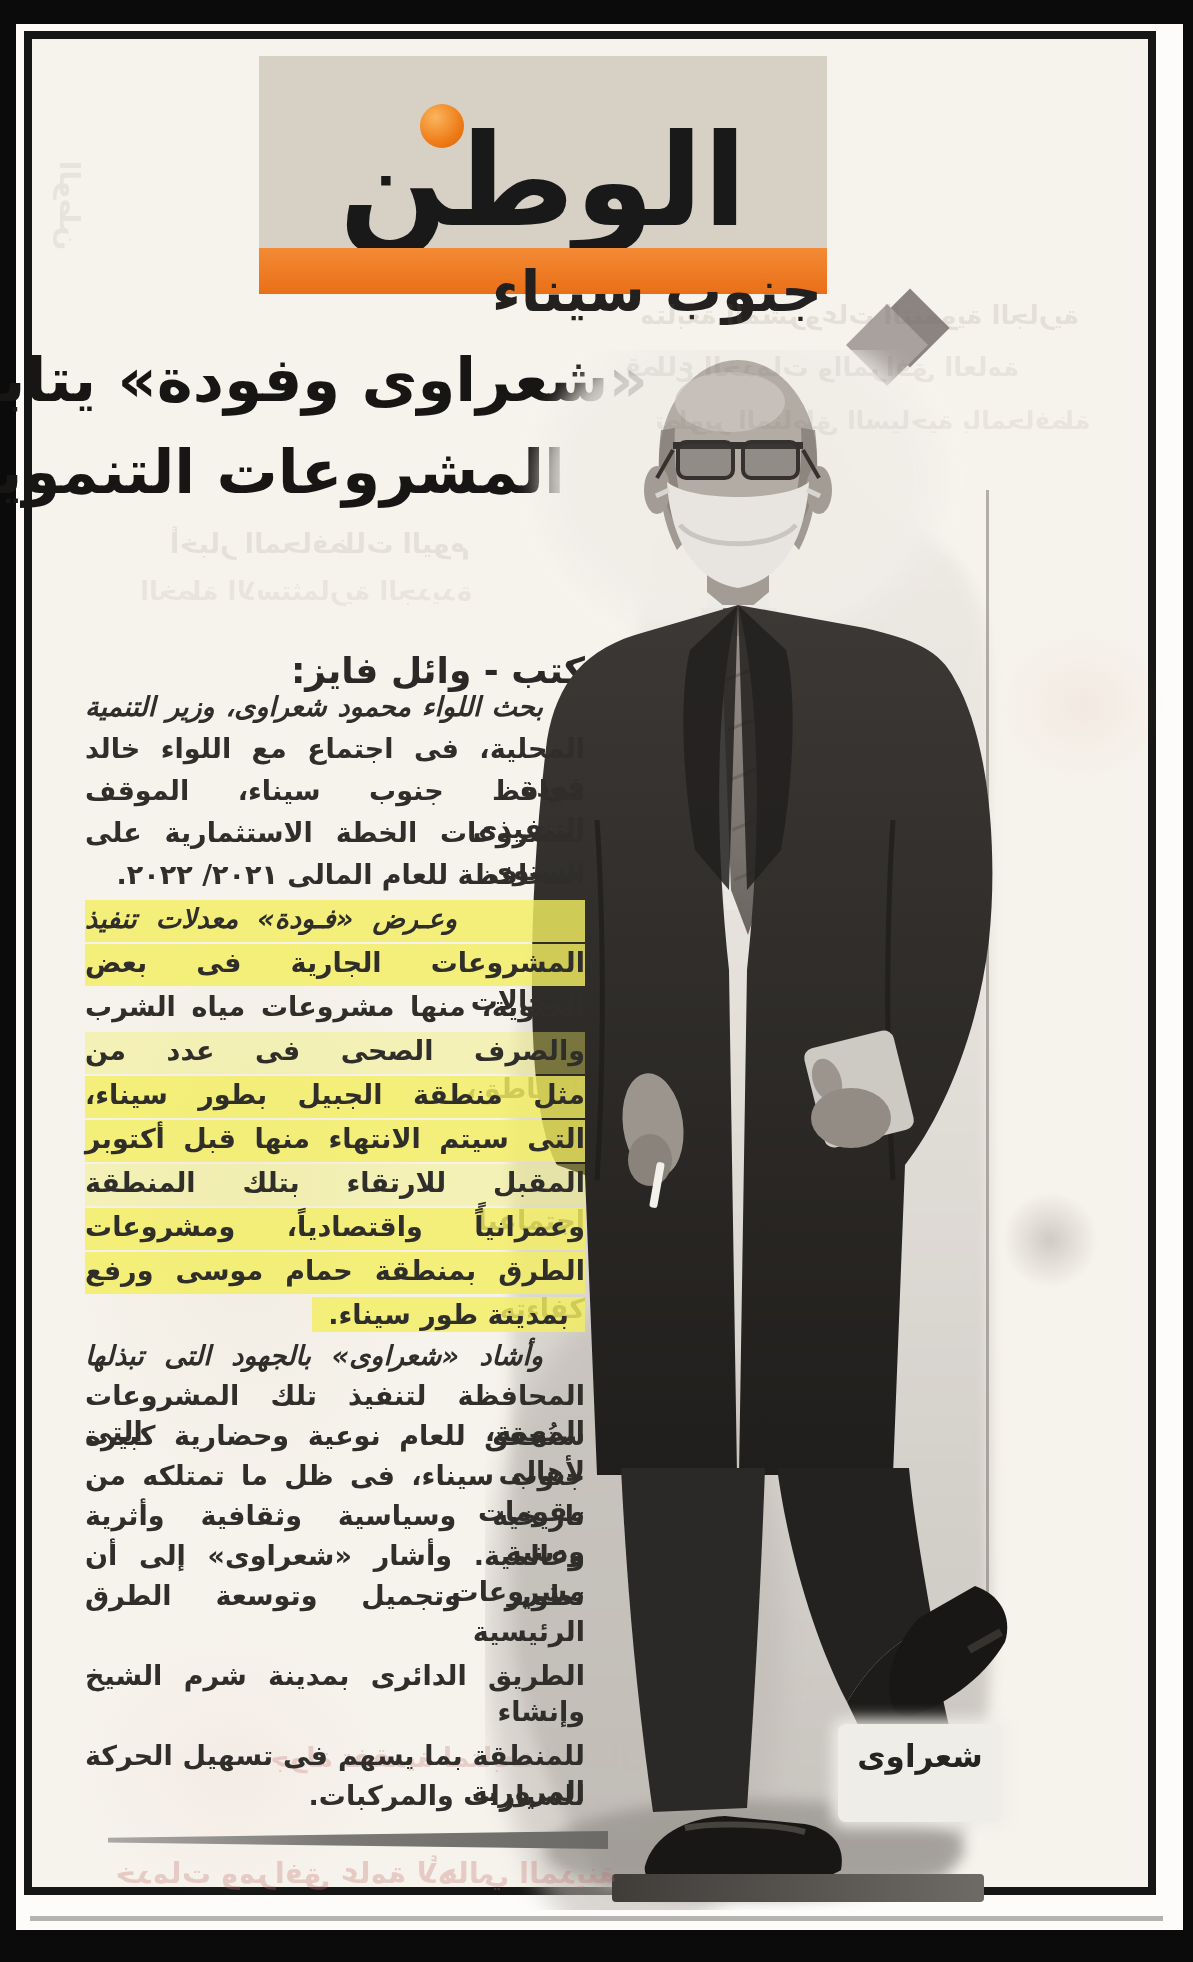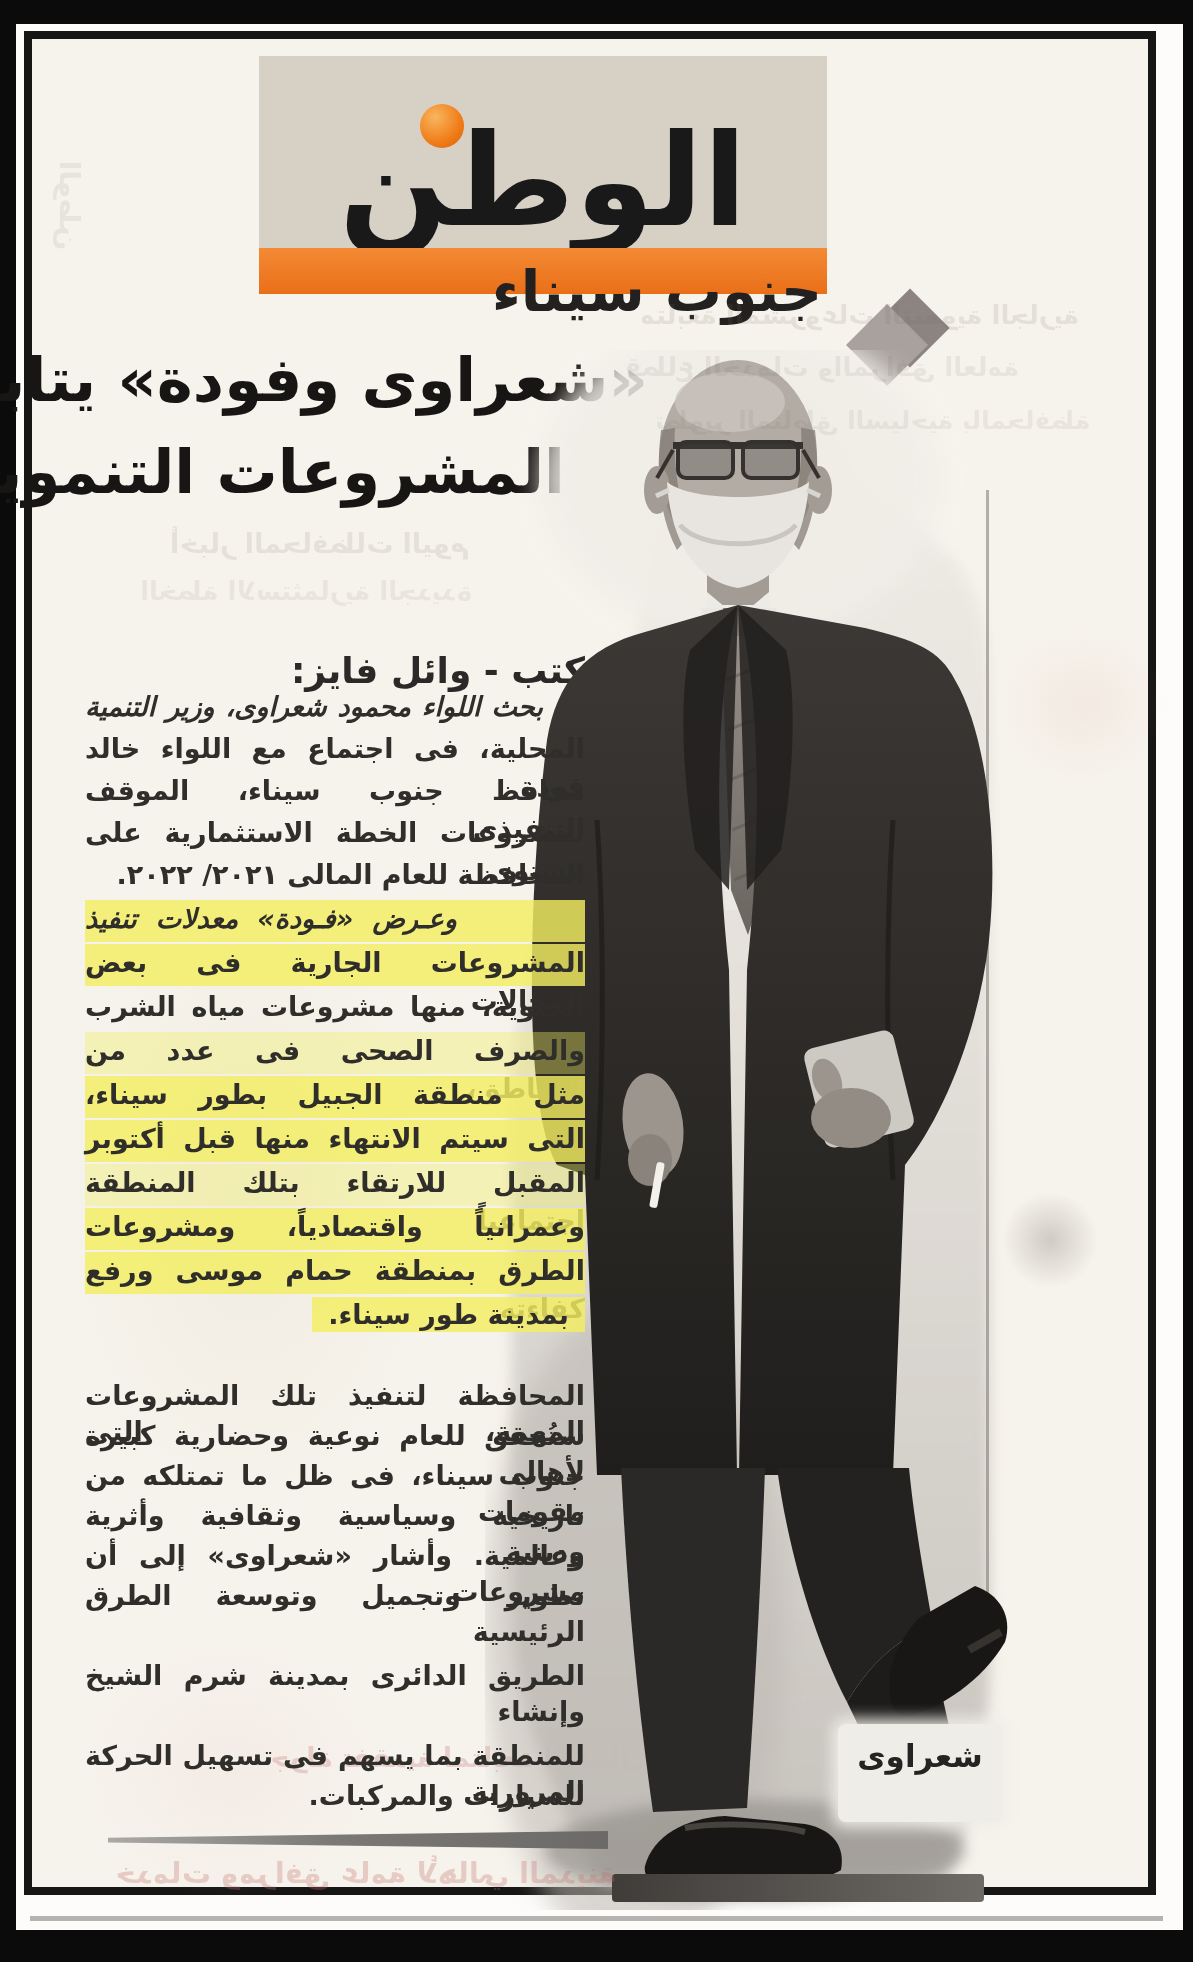--- a/index.html
+++ b/index.html
@@ -204,20 +204,21 @@
   <div class="bl hl" style="top:944px">المشروعات الجارية فى بعض المجالات</div>
   <div class="bl" style="top:988px">الحيوية، منها مشروعات مياه الشرب</div>
   <div class="bl hl-faint" style="top:1032px">والصرف الصحى فى عدد من المناطق،</div>
   <div class="bl hl" style="top:1076px">مثل منطقة الجبيل بطور سيناء،</div>
   <div class="bl hl" style="top:1120px">التى سيتم الانتهاء منها قبل أكتوبر</div>
   <div class="bl hl-faint" style="top:1164px">المقبل للارتقاء بتلك المنطقة اجتماعياً</div>
   <div class="bl hl" style="top:1208px">وعمرانياً واقتصادياً، ومشروعات</div>
   <div class="bl hl" style="top:1252px">الطرق بمنطقة حمام موسى ورفع كفاءته</div>
   <div class="bl last" style="top:1296px"><span class="hls">بمدينة طور سيناء.</span></div>
 
+  <div class="bl bl3 ind1" style="top:1338px">وأشاد «شعراوى» بالجهود التى تبذلها</div>
   <div class="bl bl3" style="top:1378px">المحافظة لتنفيذ تلك المشروعات المهمة، التى</div>
   <div class="bl bl3" style="top:1418px">ستُحقق للعام نوعية وحضارية كبيرة لأهالى</div>
   <div class="bl bl3" style="top:1458px">جنوب سيناء، فى ظل ما تمتلكه من مقومات</div>
   <div class="bl bl3" style="top:1498px">تاريخية وسياسية وثقافية وأثرية ودينية</div>
   <div class="bl bl3" style="top:1538px">وعالمية. وأشار «شعراوى» إلى أن مشروعات</div>
   <div class="bl bl3" style="top:1578px">تطوير وتجميل وتوسعة الطرق الرئيسية</div>
   <div class="bl bl3" style="top:1658px">الطريق الدائرى بمدينة شرم الشيخ وإنشاء</div>
   <div class="bl bl3" style="top:1738px">للمنطقة بما يسهم فى تسهيل الحركة المرورية</div>
   <div class="bl bl3 last" style="top:1778px">للسيارات والمركبات.</div>
 

